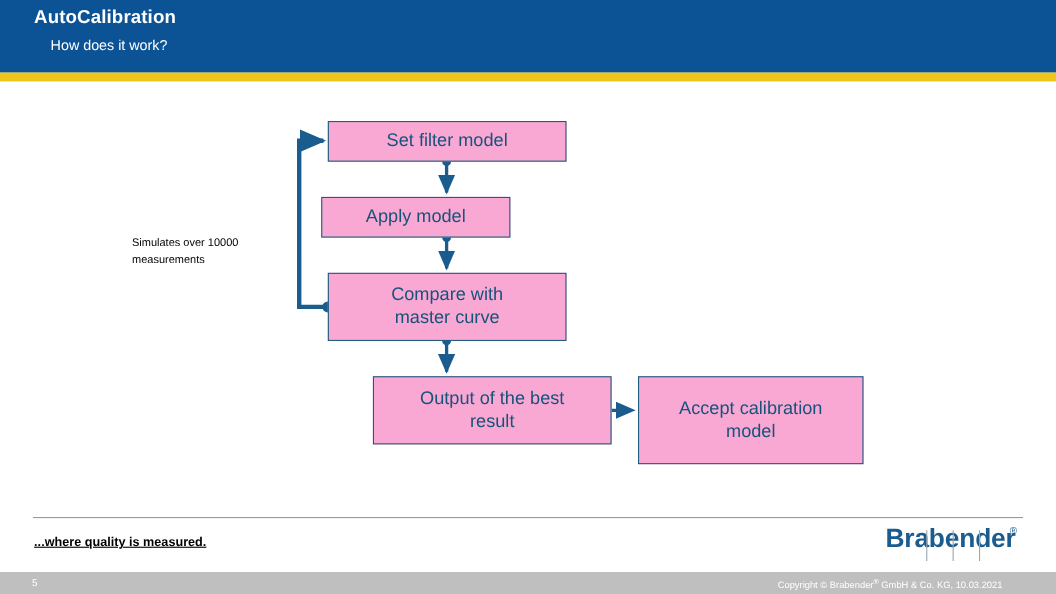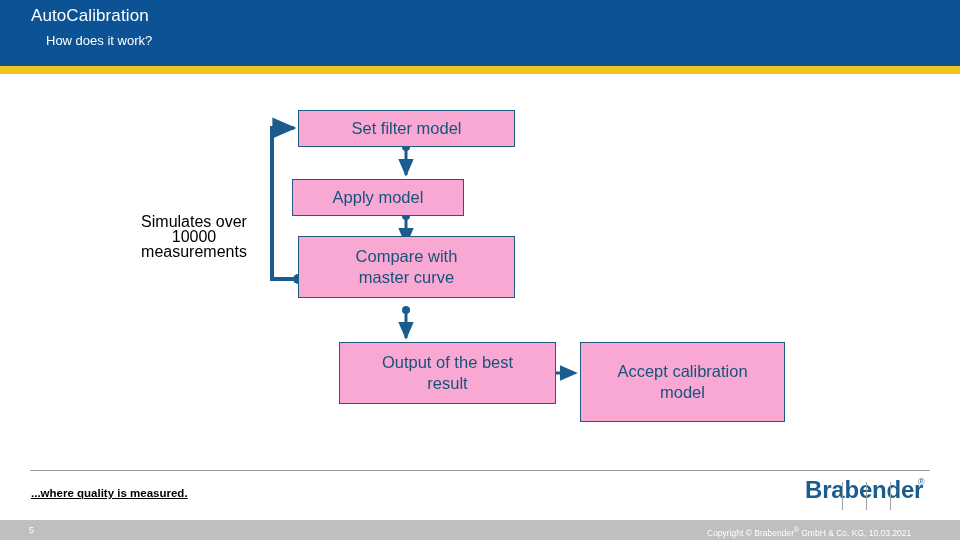--- a/index.html
+++ b/index.html
@@ -20,21 +20,21 @@
   .header-bar {
     position: absolute;
     left: 0; top: 0;
     width: 960px; height: 66px;
     background: #0B5394;
   }
   .header-title {
     position: absolute;
     left: 31px; top: 6px;
     font-size: 17px;
-    font-weight: normal;
+    font-weight: bold;
     color: #ffffff;
     letter-spacing: 0.1px;
     white-space: nowrap;
   }
   .header-subtitle {
     position: absolute;
     left: 31px; top: 33px;
     font-size: 13px;
     font-weight: normal;
     color: #ffffff;
@@ -63,30 +63,30 @@
     font-size: 16.5px;
     line-height: 21px;
     text-align: center;
     display: flex;
     align-items: center;
     justify-content: center;
     padding: 0 8px;
   }
   #node-set-filter   { left: 298px; top: 36px;  width: 217px; height: 37px; }
   #node-apply-model  { left: 292px; top: 105px; width: 172px; height: 37px; }
-  #node-compare      { left: 298px; top: 162px; width: 217px; height: 62px; }
+  #node-compare      { left: 298px; top: 174px; width: 217px; height: 62px; }
   #node-output       { left: 298px; top: 268px; width: 217px; height: 62px; margin-left: 41px; }
   #node-accept       { left: 580px; top: 268px; width: 205px; height: 80px; }
 
   .side-note {
     position: absolute;
     left: 120px; top: 140px;
     width: 148px;
-    text-align: center;
-    font-size: 16px;
+    text-align: left;
+    font-size: 10px;
     line-height: 15px;
     color: #000000;
   }
 
   .diagram-svg {
     position: absolute;
     left: 0; top: 0;
     width: 960px; height: 392px;
     pointer-events: none;
   }

